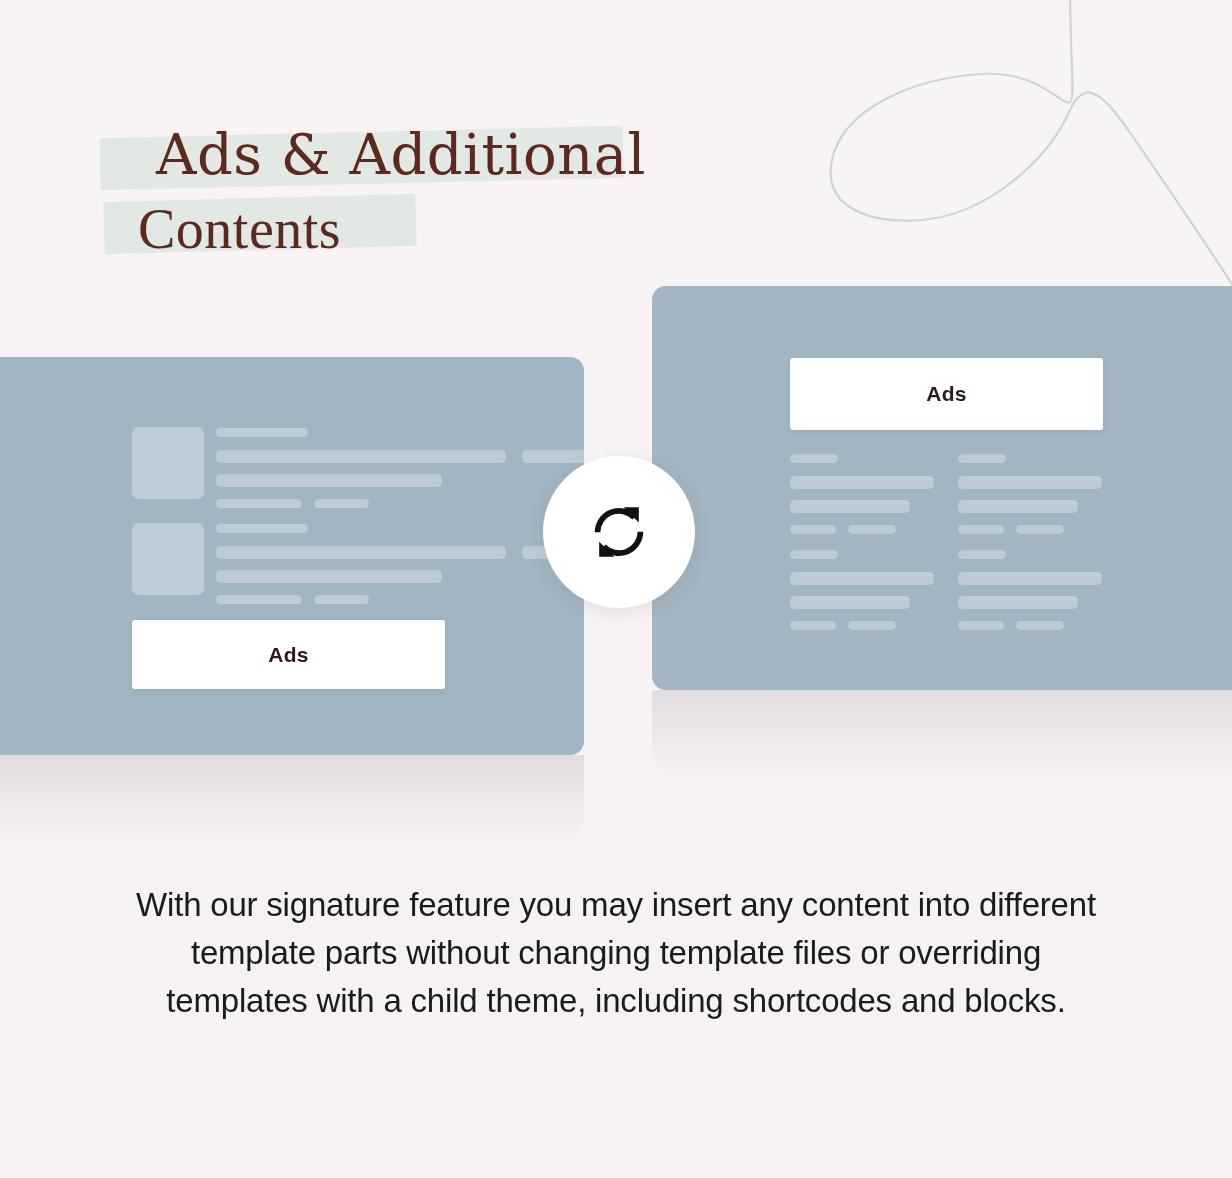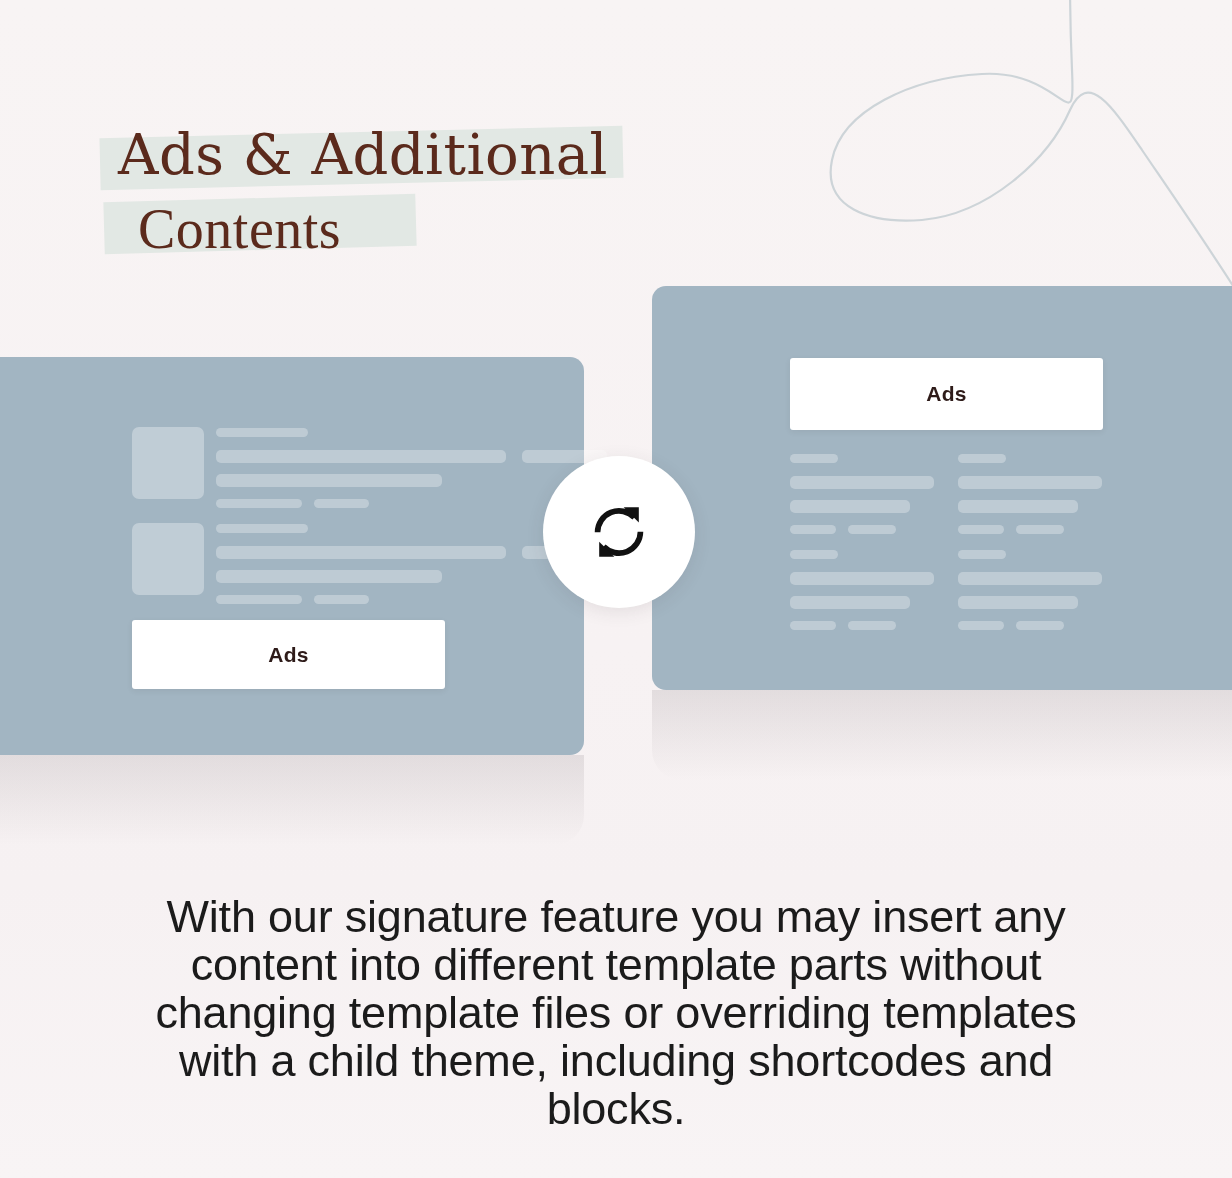--- a/index.html
+++ b/index.html
@@ -65,21 +65,21 @@
     transform: rotate(-1.6deg);
   }
   .head-txt {
     position: relative;
     z-index: 1;
     font-family: "DejaVu Serif", "Liberation Serif", serif;
     font-size: 56px;
     color: #5b2a1c;
     letter-spacing: 0.5px;
   }
-  .head-txt.l1 { padding-left: 18px; }
+  .head-txt.l1 { padding-left: 56px; }
   .head-txt.l2 { padding-left: 38px; font-family: Liberation Serif, serif; }
 
   
   .card {
     position: absolute;
     background: #a2b5c2;
   }
   .card-shadow {
     position: absolute;
     pointer-events: none;
@@ -177,21 +177,21 @@
   }
 
   
   #caption {
     position: absolute;
     left: 116px;
     top: 848px;
     width: 1000px;
     text-align: center;
     font-family: "Liberation Sans", sans-serif;
-    font-size: 45px;
+    font-size: 33px;
     line-height: 48px;
     color: #1b1b1b;
     letter-spacing: -0.2px;
   }
 </style>
 </head>
 <body>
 
 <div id="stage">
 

